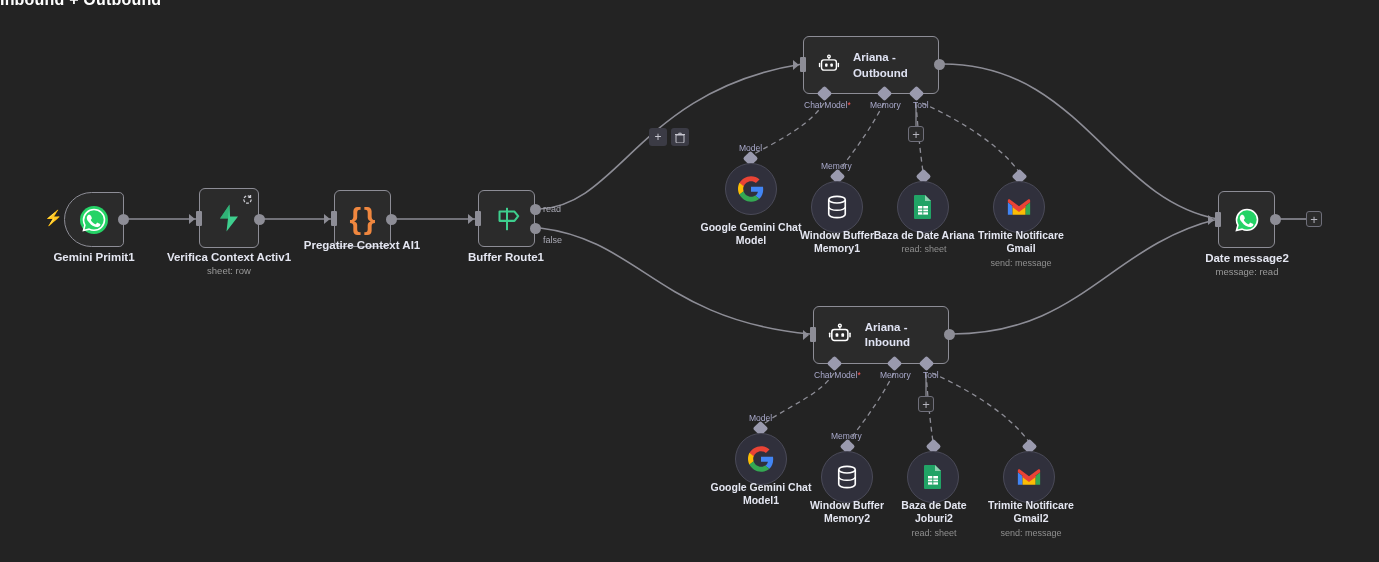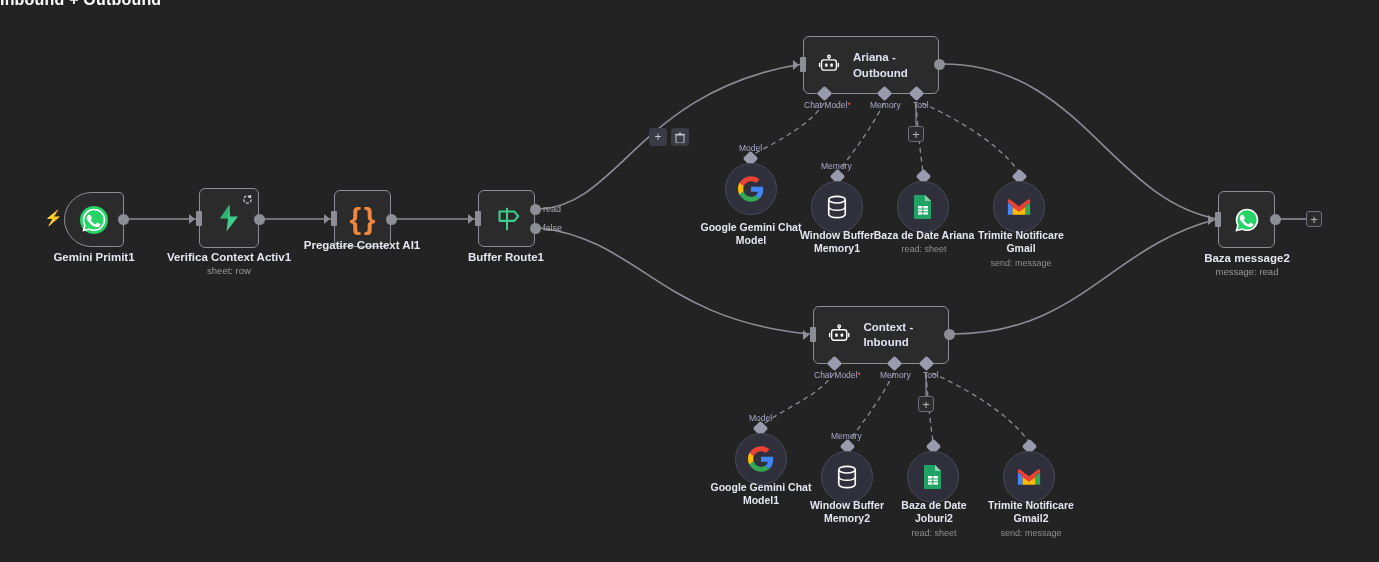--- a/index.html
+++ b/index.html
@@ -187,21 +187,21 @@
       <svg width="30" height="28" viewBox="0 0 32 30">
         <path d="M16 3 L16 27" stroke="#3ECF8E" stroke-width="2.2" fill="none"></path>
         <path d="M8 7 H24 L28 12 L24 17 H8 Z" fill="none" stroke="#3ECF8E" stroke-width="2.2" stroke-linejoin="round"></path>
       </svg>
     </div>
     <div class="in-arrow" style="left:468px; top:214px;"></div>
     <div class="in-port" style="left:475px; top:211px;"></div>
     <div class="port" style="left:530px; top:204px;"></div>
     <div class="port" style="left:530px; top:223px;"></div>
     <div class="port-label" style="left:543px; top:204px;">read</div>
-    <div class="port-label" style="left:543px; top:223px;">false</div>
+    <div class="port-label" style="left:543px; top:235px;">false</div>
     <div class="caption" style="left:436px; top:250px; width:140px;">Buffer Route1</div>
   </div>
 
   <div class="node">
     <div class="box agent" style="left:803px; top:36px; width:136px; height:58px;">
       <svg width="26" height="26" viewBox="0 0 28 28">
         <path d="M14 3.5 V6.5" stroke="#fff" stroke-width="1.7"></path>
         <circle cx="14" cy="3" r="1.7" fill="none" stroke="#fff" stroke-width="1.6"></circle>
         <rect x="4.5" y="7.5" width="19" height="13" rx="3" fill="none" stroke="#fff" stroke-width="1.8"></rect>
         <rect x="9" y="12" width="3.2" height="4.2" rx="1" fill="#fff"></rect>
@@ -290,21 +290,21 @@
     <div class="box agent" style="left:813px; top:306px; width:136px; height:58px;">
       <svg width="26" height="26" viewBox="0 0 28 28">
         <path d="M14 3.5 V6.5" stroke="#fff" stroke-width="1.7"></path>
         <circle cx="14" cy="3" r="1.7" fill="none" stroke="#fff" stroke-width="1.6"></circle>
         <rect x="4.5" y="7.5" width="19" height="13" rx="3" fill="none" stroke="#fff" stroke-width="1.8"></rect>
         <rect x="9" y="12" width="3.2" height="4.2" rx="1" fill="#fff"></rect>
         <rect x="15.8" y="12" width="3.2" height="4.2" rx="1" fill="#fff"></rect>
         <path d="M2 12 V16" stroke="#fff" stroke-width="1.8" stroke-linecap="round"></path>
         <path d="M26 12 V16" stroke="#fff" stroke-width="1.8" stroke-linecap="round"></path>
       </svg>
-      <span style="color:#dfe2f2; font-size:11.5px; font-weight:bold; line-height:15px; white-space:pre-line;">Context - Inbound</span>
+      <span style="color:#dfe2f2; font-size:11.5px; font-weight:bold; line-height:15px; white-space:pre-line;">Ariana - Inbound</span>
     </div>
     <div class="in-arrow" style="left:803px; top:330px;"></div>
     <div class="in-port" style="left:810px; top:327px;"></div>
     <div class="port" style="left:944px; top:329px;"></div>
 
     <div class="diamond" style="left:829px; top:358px;"></div>
     <div class="diamond" style="left:889px; top:358px;"></div>
     <div class="diamond" style="left:921px; top:358px;"></div>
 
     <div class="sublabel" style="left:814px; top:370px;"><span>Chat Model</span><span class="req">*</span></div>
@@ -378,17 +378,17 @@
     <div class="box" style="left:1218px; top:191px; width:57px; height:57px;">
       <svg width="32" height="32" viewBox="0 0 32 32">
         <path d="M16 5.5c-5.8 0-10.5 4.7-10.5 10.5 0 1.9.5 3.6 1.4 5.1L5.5 26.5l5.6-1.4c1.4.8 3.1 1.2 4.9 1.2 5.8 0 10.5-4.7 10.5-10.5S21.8 5.5 16 5.5z" fill="#25D366" stroke="#fff" stroke-width="1.6"></path>
         <path d="M12.3 11.4c-.3-.6-.5-.6-.8-.6h-.6c-.2 0-.6.1-.9.4-.3.4-1.2 1.1-1.2 2.7s1.2 3.2 1.4 3.4c.2.2 2.3 3.7 5.7 5 2.8 1.1 3.4.9 4 .8.6-.1 1.9-.8 2.2-1.5.3-.8.3-1.4.2-1.5-.1-.2-.3-.2-.6-.4-.3-.2-1.9-.9-2.2-1-.3-.1-.5-.2-.7.2-.2.3-.8 1-.9 1.2-.2.2-.3.2-.6.1-.3-.2-1.4-.5-2.6-1.6-1-.9-1.6-1.9-1.8-2.3-.2-.3 0-.5.1-.7l.5-.6c.2-.2.2-.3.3-.6.1-.2 0-.4 0-.6-.1-.2-.7-1.7-.9-2.3z" fill="#fff"></path>
       </svg>
     </div>
     <div class="in-arrow" style="left:1208px; top:215px;"></div>
     <div class="in-port" style="left:1215px; top:212px;"></div>
     <div class="port" style="left:1270px; top:214px;"></div>
     <div class="plus-btn" style="left:1306px; top:211px;">+</div>
-    <div class="caption" style="left:1177px; top:251px; width:140px;">Baza message2</div>
+    <div class="caption" style="left:1177px; top:251px; width:140px;">Date message2</div>
     <div class="subcaption" style="left:1177px; top:266px; width:140px;">message: read</div>
   </div>
 
 </div>
 
 </body></html>

